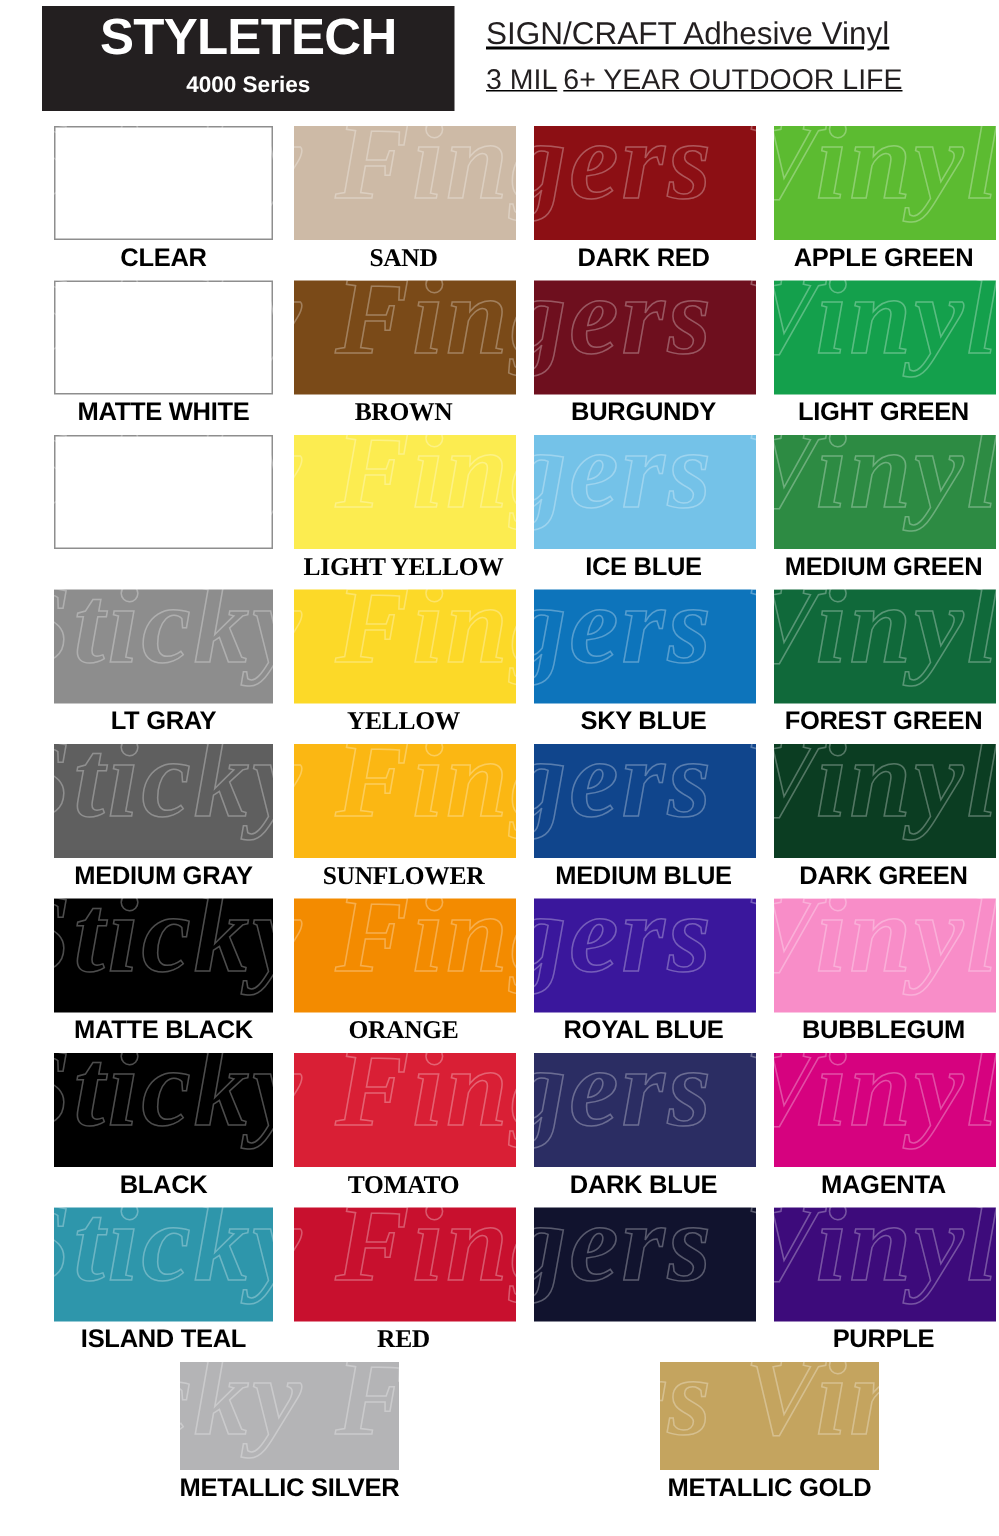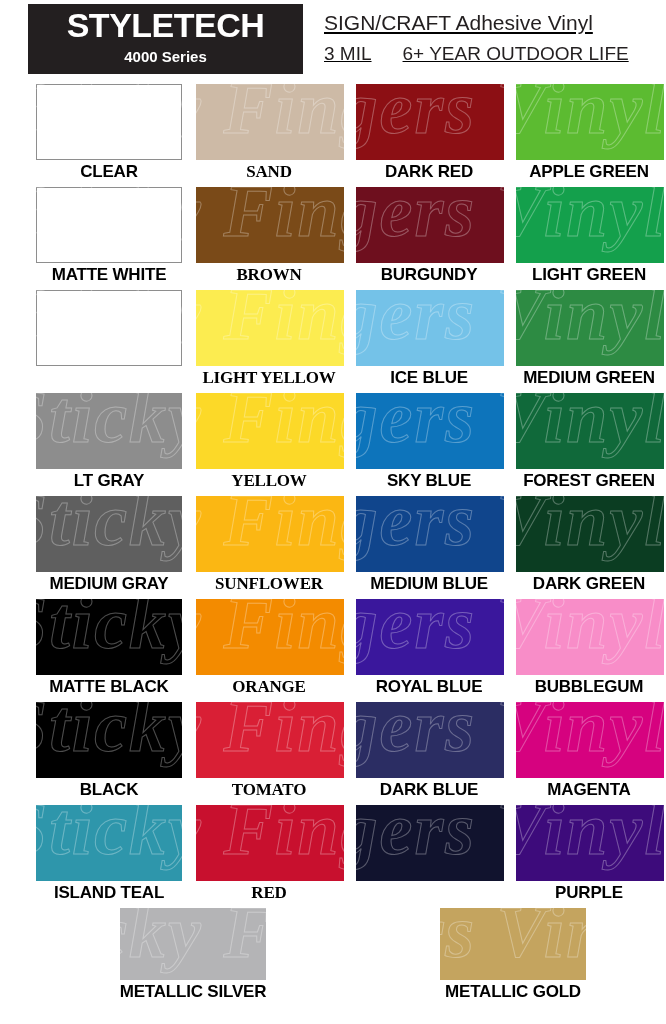--- a/index.html
+++ b/index.html
@@ -58,21 +58,21 @@
     white-space: nowrap;
     display: block;
   }
   .header-line2 {
     font-size: 19px;
     color: #231f20;
     line-height: 30px;
     white-space: nowrap;
     display: block;
   }
-  .header-line2 .mil { margin-right: 31px; }
+  .header-line2 .mil { margin-right: 4px; }
 
   
   .grid {
     position: absolute;
     left: 0; top: 84px;
     width: 666px;
   }
   .row {
     position: relative;
     height: 103px;

